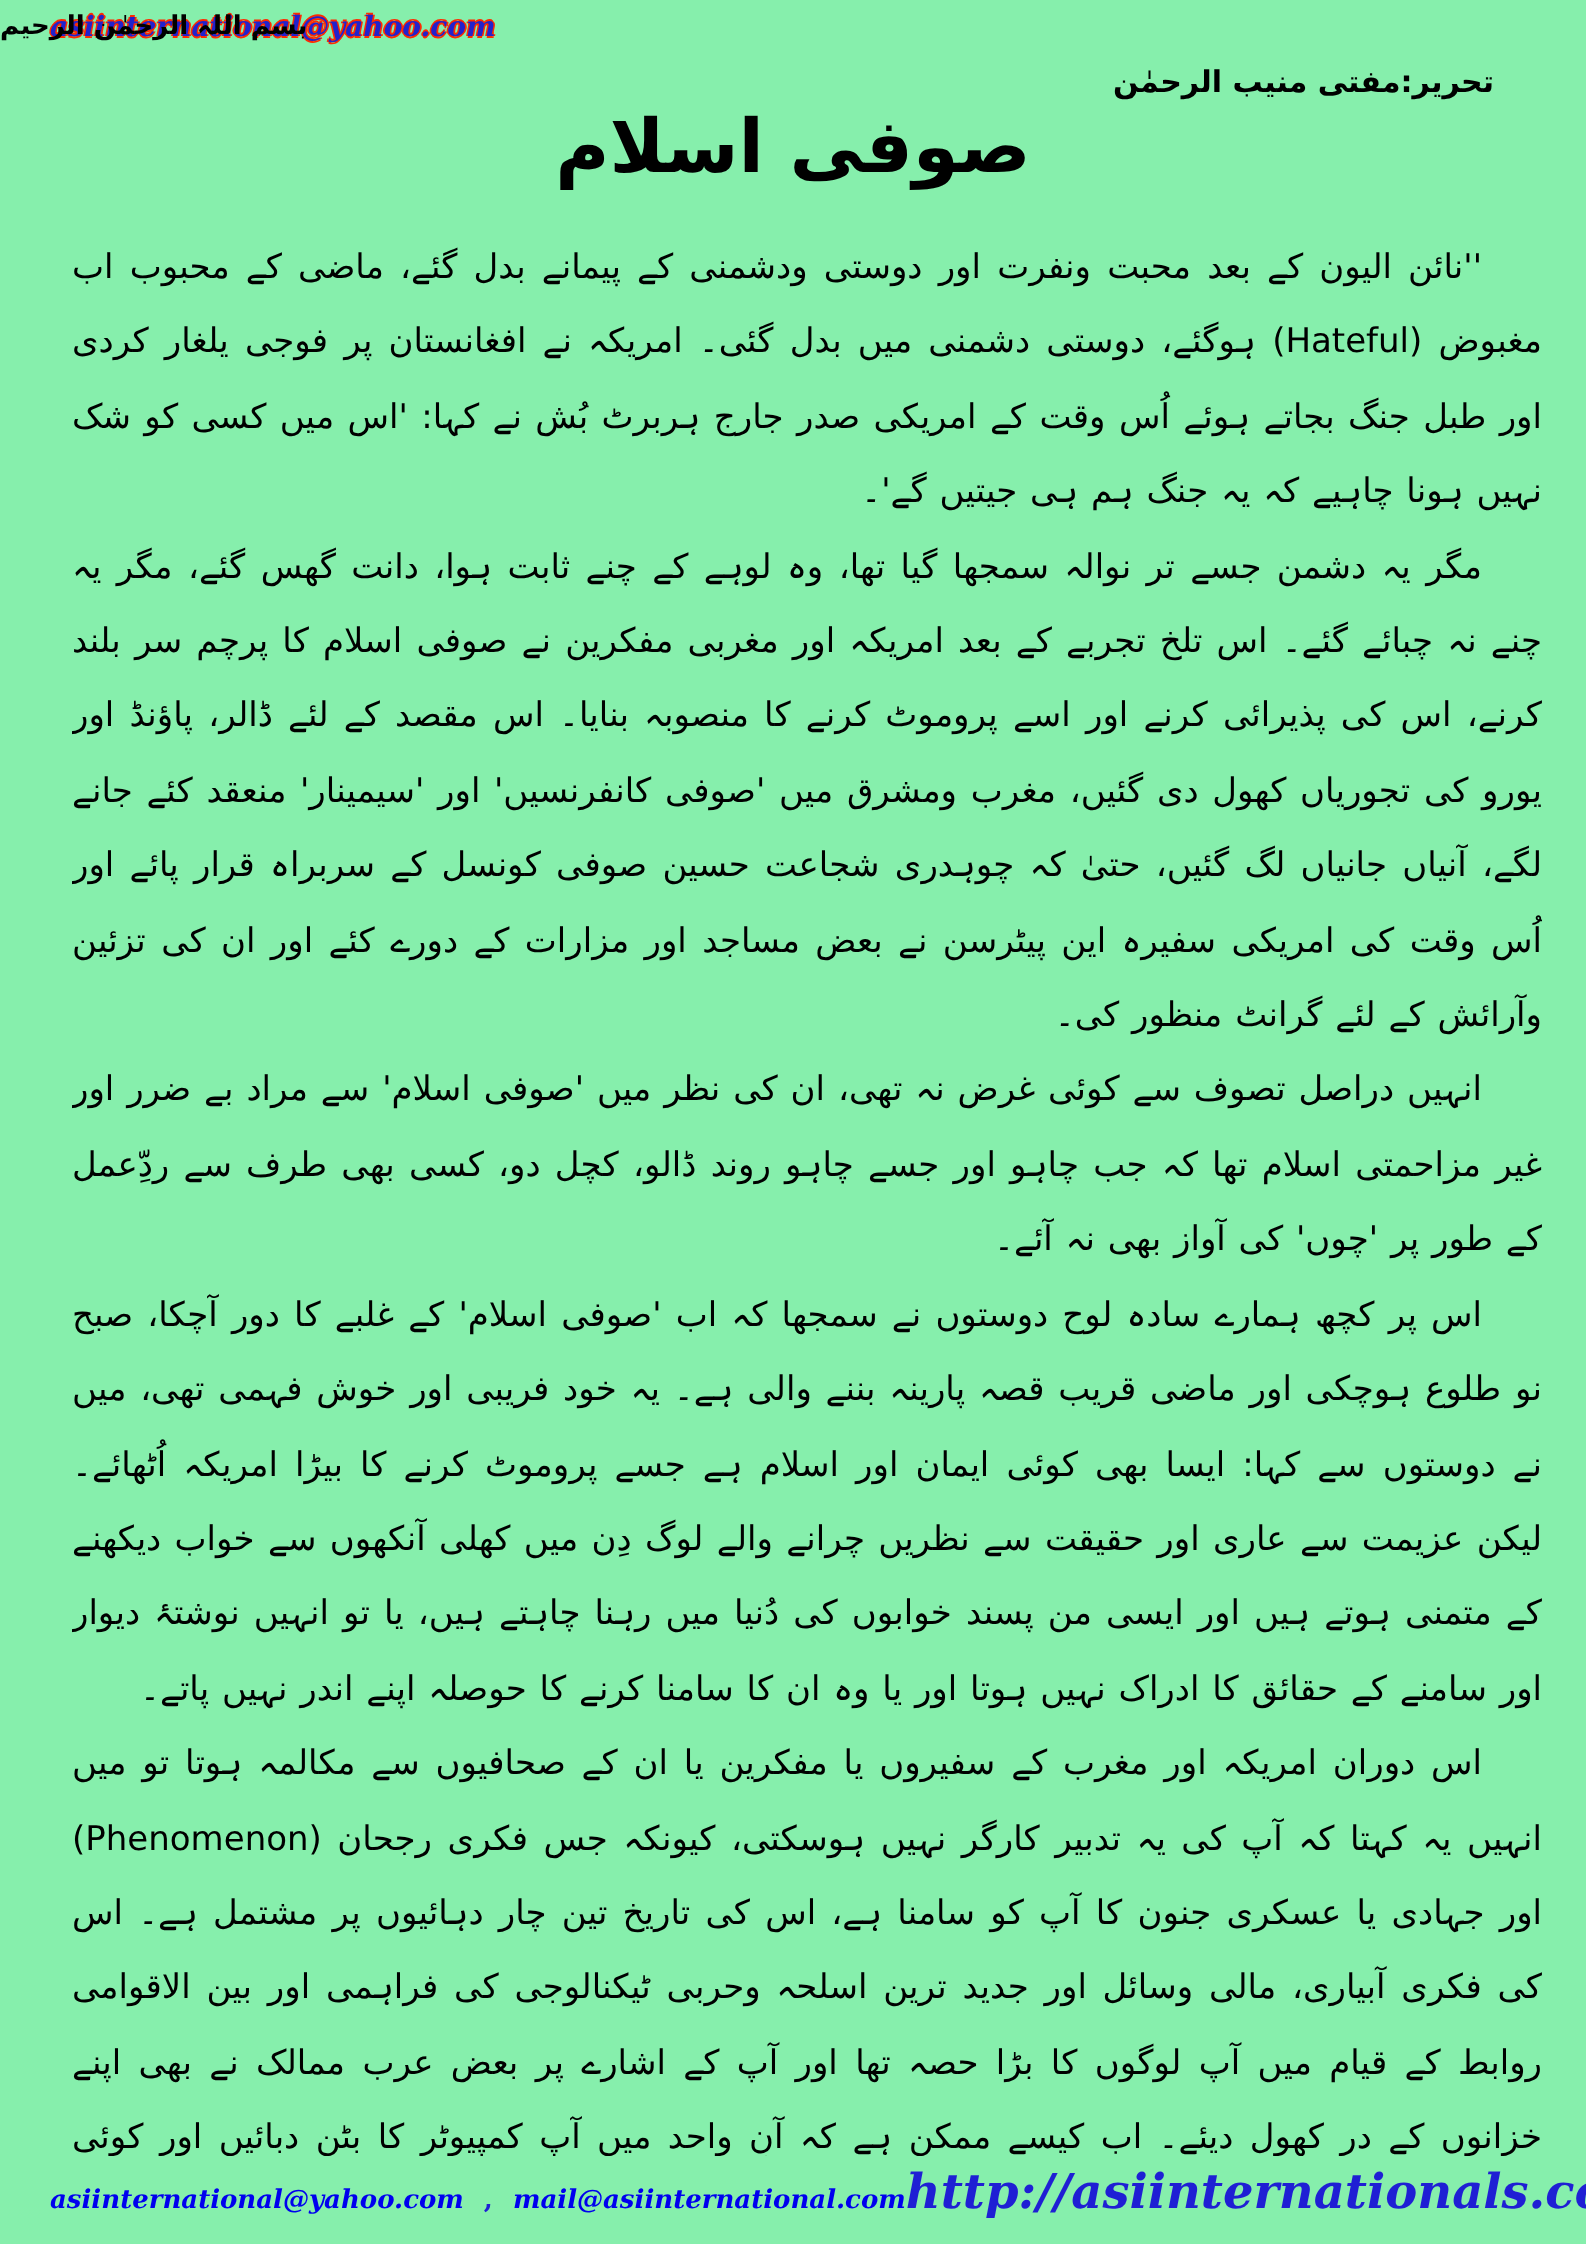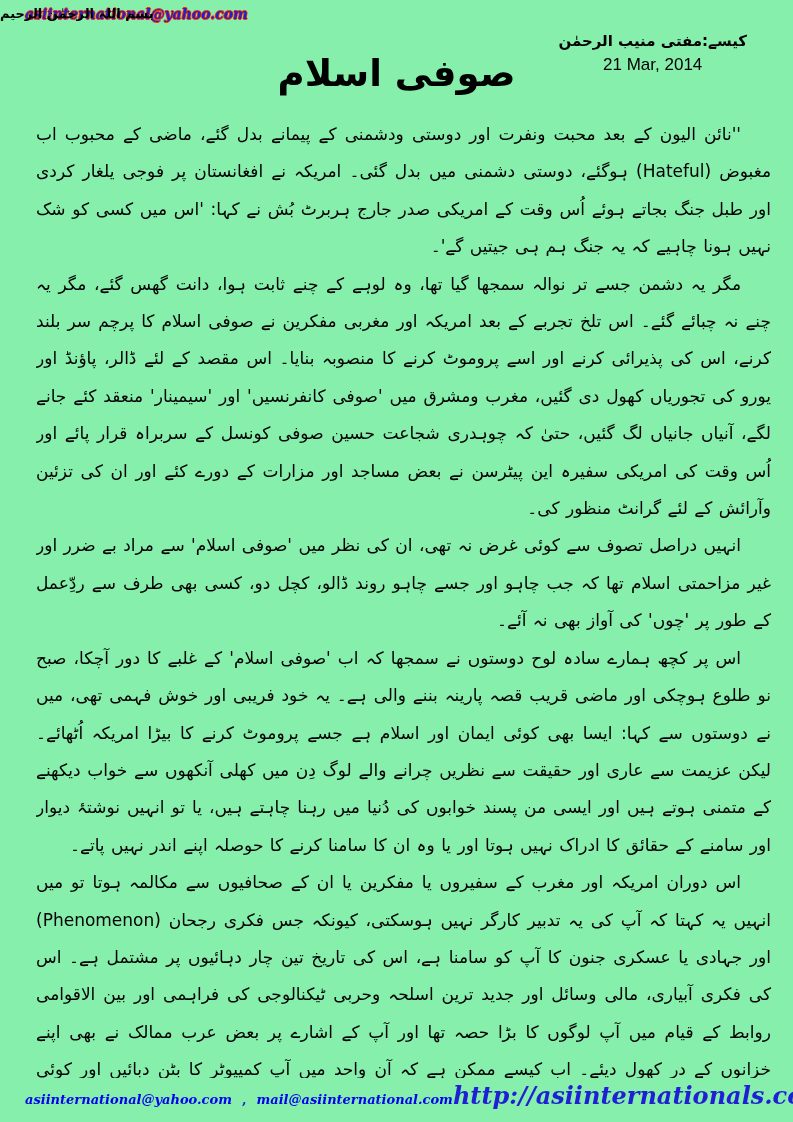--- a/index.html
+++ b/index.html
@@ -84,22 +84,21 @@
 </head>
 <body>
 
 <div class="page">
 
   <a class="top-email" href="#">asiinternational@yahoo.com</a>
 
   <div class="bismillah">بسم اللہ الرحمٰن الرحیم</div>
 
   <div class="author-block">
-    <div class="author-line">کیسے:مفتی منیب الرحمٰن</div>
-    <div class="date-line">21 Mar, 2014</div>
+    <div class="author-line">تحریر:مفتی منیب الرحمٰن</div>
   </div>
 
   <div class="doc-title">صوفی اسلام</div>
 
   <div class="article">
     <p>''نائن الیون کے بعد محبت ونفرت اور دوستی ودشمنی کے پیمانے بدل گئے، ماضی کے محبوب اب مغبوض (Hateful) ہوگئے، دوستی دشمنی میں بدل گئی۔ امریکہ نے افغانستان پر فوجی یلغار کردی اور طبل جنگ بجاتے ہوئے اُس وقت کے امریکی صدر جارج ہربرٹ بُش نے کہا: 'اس میں کسی کو شک نہیں ہونا چاہیے کہ یہ جنگ ہم ہی جیتیں گے'۔</p>
     <p>مگر یہ دشمن جسے تر نوالہ سمجھا گیا تھا، وہ لوہے کے چنے ثابت ہوا، دانت گھس گئے، مگر یہ چنے نہ چبائے گئے۔ اس تلخ تجربے کے بعد امریکہ اور مغربی مفکرین نے صوفی اسلام کا پرچم سر بلند کرنے، اس کی پذیرائی کرنے اور اسے پروموٹ کرنے کا منصوبہ بنایا۔ اس مقصد کے لئے ڈالر، پاؤنڈ اور یورو کی تجوریاں کھول دی گئیں، مغرب ومشرق میں 'صوفی کانفرنسیں' اور 'سیمینار' منعقد کئے جانے لگے، آنیاں جانیاں لگ گئیں، حتیٰ کہ چوہدری شجاعت حسین صوفی کونسل کے سربراہ قرار پائے اور اُس وقت کی امریکی سفیرہ این پیٹرسن نے بعض مساجد اور مزارات کے دورے کئے اور ان کی تزئین وآرائش کے لئے گرانٹ منظور کی۔</p>
     <p>انہیں دراصل تصوف سے کوئی غرض نہ تھی، ان کی نظر میں 'صوفی اسلام' سے مراد بے ضرر اور غیر مزاحمتی اسلام تھا کہ جب چاہو اور جسے چاہو روند ڈالو، کچل دو، کسی بھی طرف سے ردِّعمل کے طور پر 'چوں' کی آواز بھی نہ آئے۔</p>
     <p>اس پر کچھ ہمارے سادہ لوح دوستوں نے سمجھا کہ اب 'صوفی اسلام' کے غلبے کا دور آچکا، صبح نو طلوع ہوچکی اور ماضی قریب قصہ پارینہ بننے والی ہے۔ یہ خود فریبی اور خوش فہمی تھی، میں نے دوستوں سے کہا: ایسا بھی کوئی ایمان اور اسلام ہے جسے پروموٹ کرنے کا بیڑا امریکہ اُٹھائے۔ لیکن عزیمت سے عاری اور حقیقت سے نظریں چرانے والے لوگ دِن میں کھلی آنکھوں سے خواب دیکھنے کے متمنی ہوتے ہیں اور ایسی من پسند خوابوں کی دُنیا میں رہنا چاہتے ہیں، یا تو انہیں نوشتۂ دیوار اور سامنے کے حقائق کا ادراک نہیں ہوتا اور یا وہ ان کا سامنا کرنے کا حوصلہ اپنے اندر نہیں پاتے۔</p>
     <p>اس دوران امریکہ اور مغرب کے سفیروں یا مفکرین یا ان کے صحافیوں سے مکالمہ ہوتا تو میں انہیں یہ کہتا کہ آپ کی یہ تدبیر کارگر نہیں ہوسکتی، کیونکہ جس فکری رجحان (Phenomenon) اور جہادی یا عسکری جنون کا آپ کو سامنا ہے، اس کی تاریخ تین چار دہائیوں پر مشتمل ہے۔ اس کی فکری آبیاری، مالی وسائل اور جدید ترین اسلحہ وحربی ٹیکنالوجی کی فراہمی اور بین الاقوامی روابط کے قیام میں آپ لوگوں کا بڑا حصہ تھا اور آپ کے اشارے پر بعض عرب ممالک نے بھی اپنے خزانوں کے در کھول دیئے۔ اب کیسے ممکن ہے کہ آنِ واحد میں آپ کمپیوٹر کا بٹن دبائیں اور کوئی دوسری قوت اُن کے مقابل آ کھڑی ہو.....اور آپ فاتح عالم بن کر نکل جائیں؟ یہ وہ جن ہے جسے بوتل سے نکالنے کا منتر تو معلوم ہوجاتا ہے، لیکن واپس بند کرنے کا منتر کسی کو نہیں آتا۔</p>

